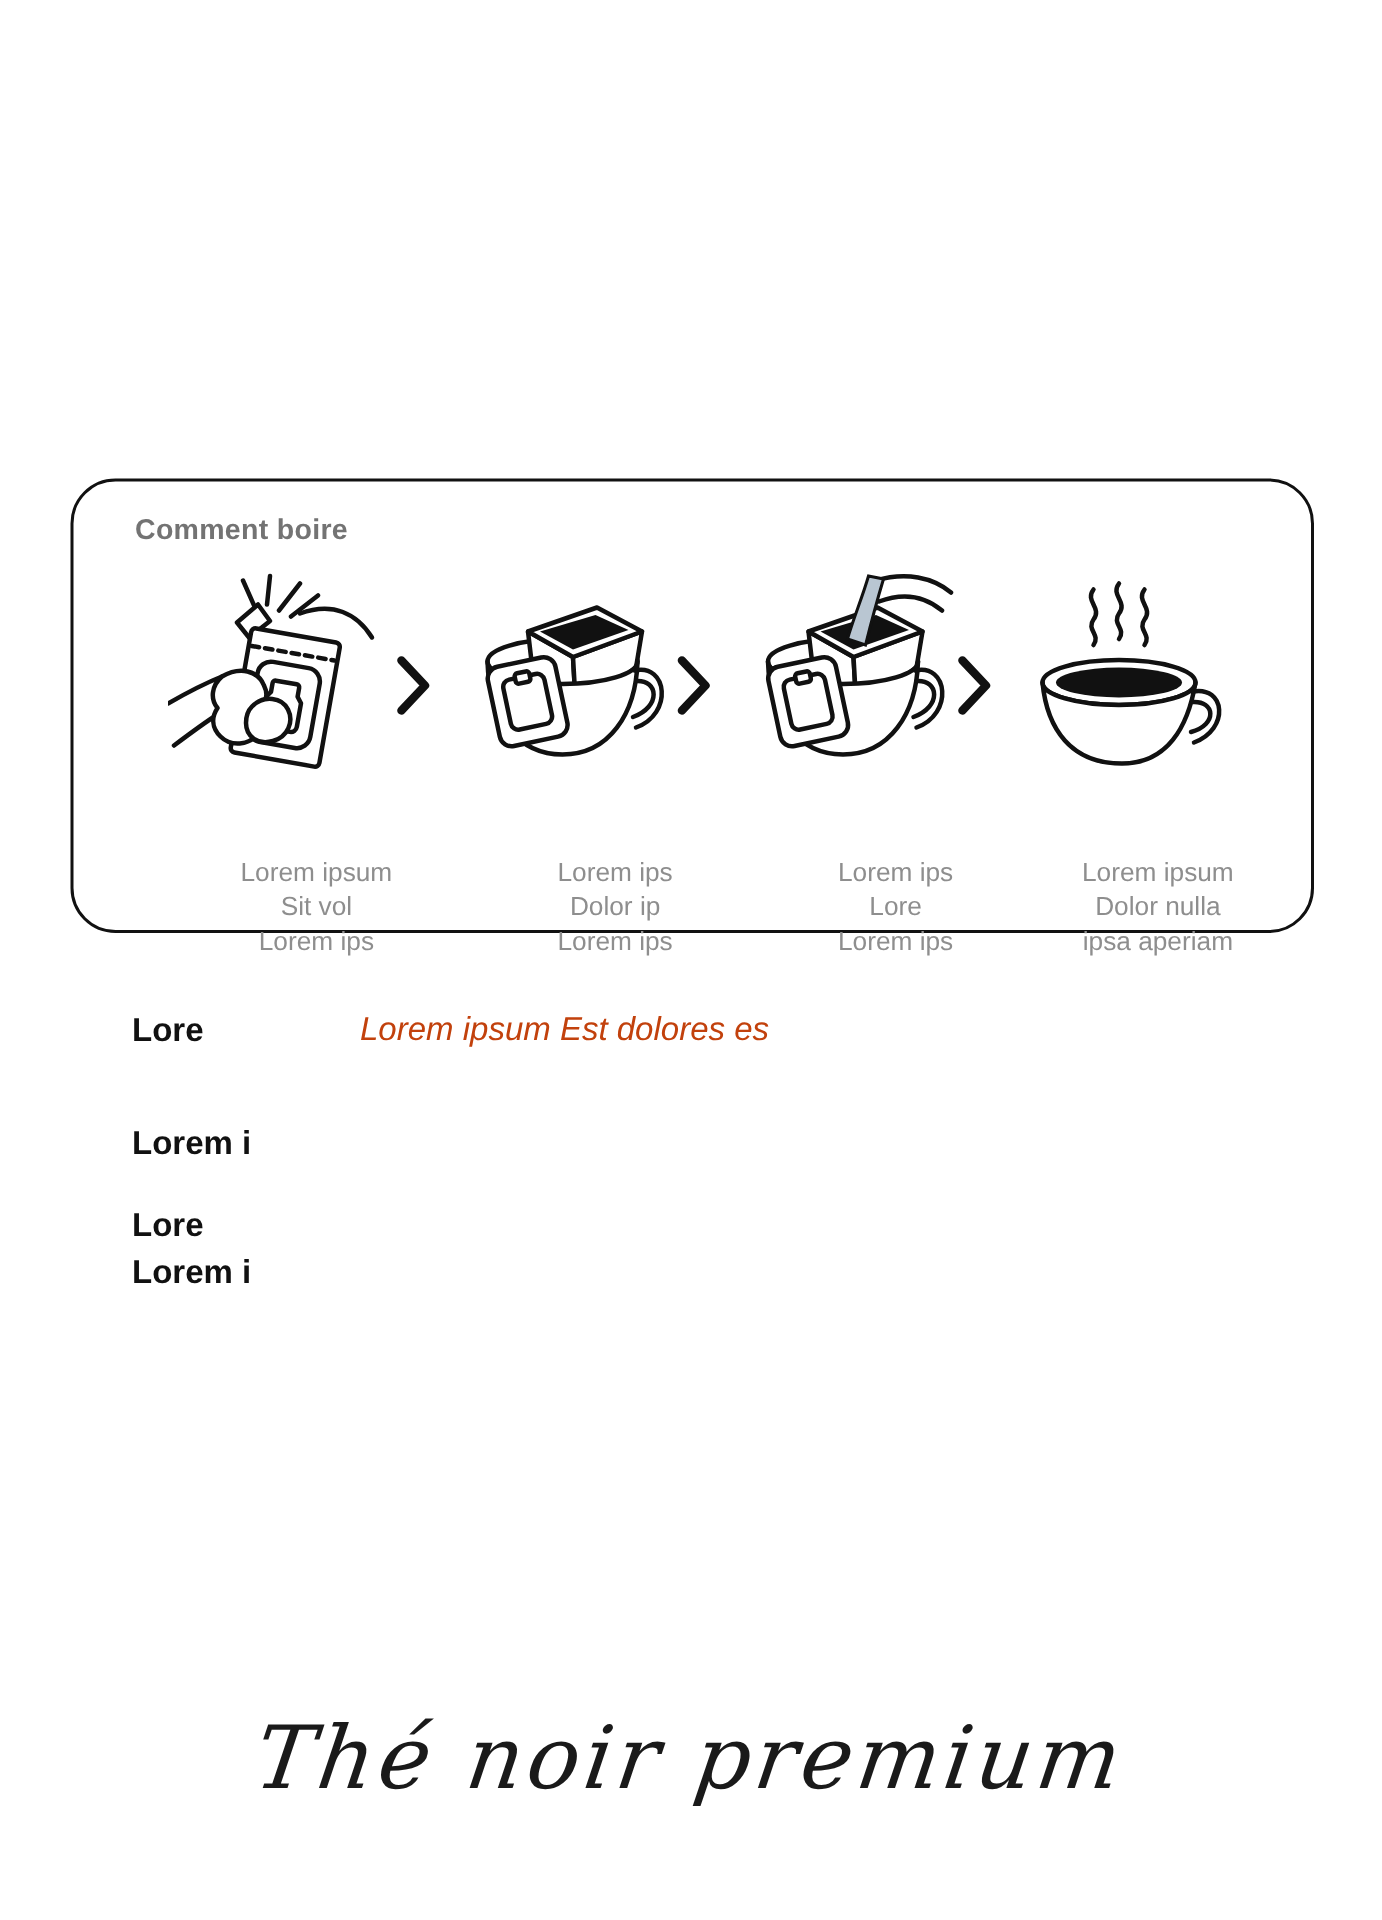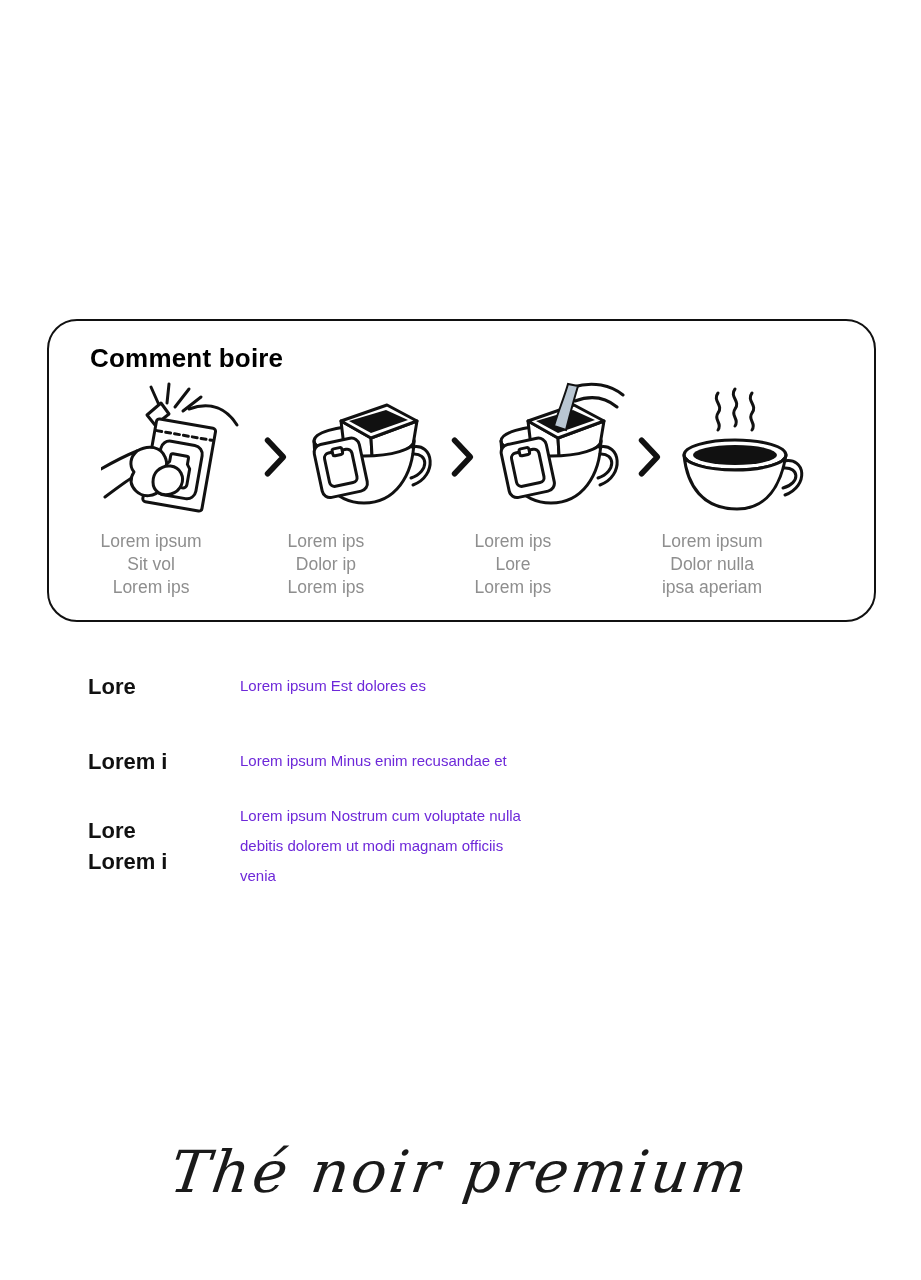--- a/index.html
+++ b/index.html
@@ -8,47 +8,47 @@
     font-family:"Liberation Sans", sans-serif; color:#1a1a1a; overflow:hidden;
   }
   
   .howto-box {
     position:absolute; left:47px; top:319px; width:829px; height:303px;
     border:2.5px solid #111111; border-radius:30px; box-sizing:border-box;
     background:#ffffff;
   }
   .howto-title {
     position:absolute; left:41px; top:22px;
-    font-size:26px; font-weight:700; color:#000000; letter-spacing:0.2px;
+    font-size:19px; font-weight:700; color:#737373; letter-spacing:0.2px;
   }
   .steps {
     position:absolute; left:0; top:55px; width:100%;
     display:flex; justify-content:center; align-items:flex-start;
   }
-  .step { width:161px; display:flex; flex-direction:column; align-items:flex-start; }
+  .step { width:161px; display:flex; flex-direction:column; align-items:flex-end;gap:40px; }
   .icon-wrap { height:150px; display:flex; align-items:flex-end; justify-content:center; }
   .caption {
     margin-top:4px; text-align:center; color:#8e8e8e;
     font-size:17.5px; line-height:23px;
   }
   .chev { width:26px; height:150px; display:flex; align-items:center; justify-content:center; padding-top:12px; box-sizing:border-box; }
   svg { display:block; }
   .ink  { stroke:#111111; fill:none; stroke-width:3; stroke-linecap:round; stroke-linejoin:round; }
   .inkf { stroke:#111111; fill:#ffffff; stroke-width:3; stroke-linecap:round; stroke-linejoin:round; }
   .fillk{ fill:#111111; stroke:none; }
   
   .specs { position:absolute; left:88px; top:671px; width:716px; }
   .spec-row { display:flex; }
   .spec-row.r1 { margin-bottom:44px; }
   .spec-row.r2 { margin-bottom:24px; }
   .spec-row.center { align-items:center; }
   .spec-label {
     width:152px; flex:0 0 152px; font-weight:700; font-size:22px; line-height:31px; color:#111111;
   }
-  .spec-value { flex:1; font-size:15px; line-height:30px; color:#6d28d9; }
+  .spec-value { flex:1; font-size:22px; line-height:30px; color:#c2410c;font-style:italic; }
   
   .footer-script {
     position:absolute; left:0; top:1138px; width:100%; text-align:center;
   }
   .footer-script span {
     display:inline-block;
     font-family:"DejaVu Serif", serif; font-style:italic; font-weight:400;
     font-size:58px; letter-spacing:3px; color:#1a1a1a;
     transform:skewX(-8deg);
   }
@@ -186,34 +186,28 @@
       <div class="spec-value">
         <div>Lorem ipsum Est dolores es</div>
       </div>
     </div>
 
     <div class="spec-row r2">
       <div class="spec-label">
         <div>Lorem i</div>
       </div>
       <div class="spec-value">
-        <div>Lorem ipsum Minus enim recusandae et</div>
       </div>
     </div>
 
     <div class="spec-row center">
       <div class="spec-label">
         <div>Lore</div>
         <div>Lorem i</div>
       </div>
-      <div class="spec-value">
-        <div>Lorem ipsum Nostrum cum voluptate nulla</div>
-        <div>debitis dolorem ut modi magnam officiis</div>
-        <div>venia</div>
-      </div>
     </div>
 
   </div>
 
   <div class="footer-script">
     <span>Thé noir premium</span>
   </div>
 
 </div>
 

